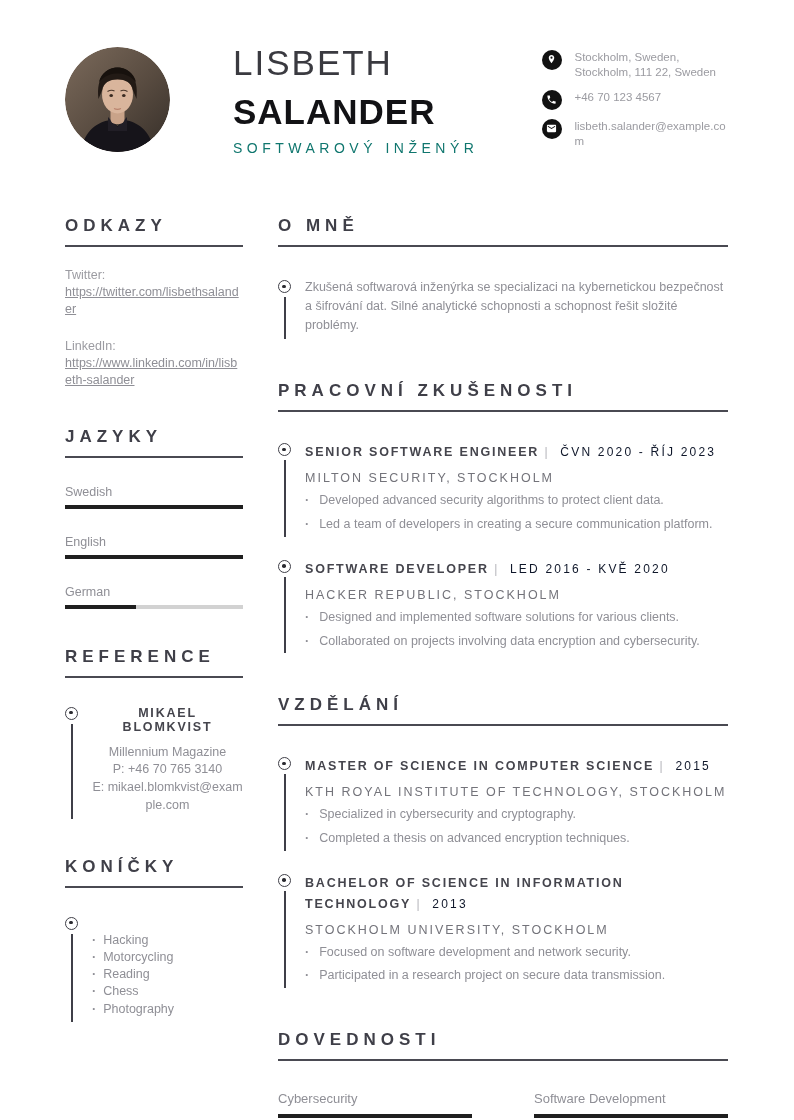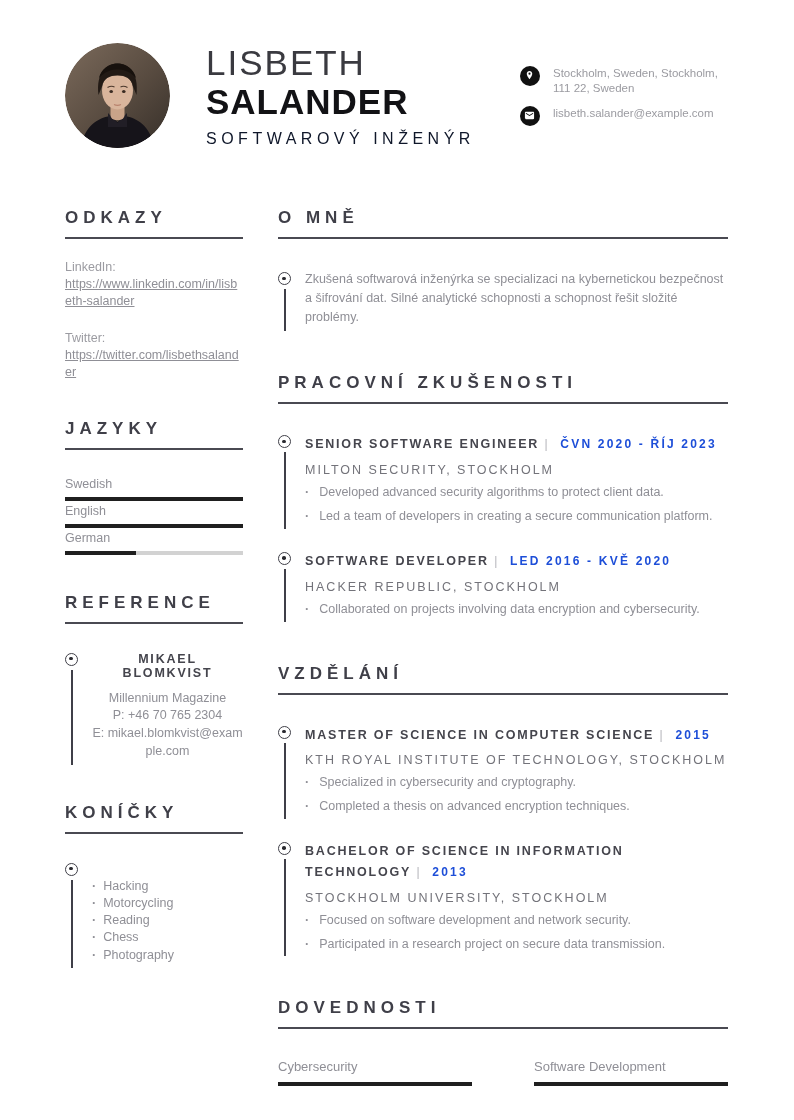--- a/index.html
+++ b/index.html
@@ -8,27 +8,27 @@
     --bar_dark:#1f1f1f; --bar_track:#d2d2d2; --rule:#4a4a52;
   }
   *{margin:0;padding:0;box-sizing:border-box;}
   html,body{background:#fff;}
   body{
     width:794px;height:1120px;overflow:hidden;
     font-family:"Liberation Sans","DejaVu Sans",sans-serif;
     color:var(--subtext);
   }
   
-  .header{display:flex;align-items:center;padding:43px 66px 0 65px;}
+  .header{display:flex;align-items:center;padding:43px 66px 0 65px;gap:27px;}
   .photo-wrap{width:105px;height:105px;border-radius:50%;overflow:hidden;flex:0 0 auto;}
   .photo-wrap svg{display:block;}
   .name-block{margin-left:36px;width:320px;}
   .first-name{font-size:35px;font-weight:400;letter-spacing:2px;color:#3a3a40;line-height:1.12;}
-  .last-name{font-size:35px;font-weight:800;letter-spacing:1px;color:#121215;line-height:1.12;}
-  .job-title{margin-top:9px;font-size:16px;letter-spacing:4.5px;color:#0f172a;}
+  .last-name{font-size:35px;font-weight:800;letter-spacing:1px;color:#121215;line-height:1.12;margin-top:10px;}
+  .job-title{margin-top:9px;font-size:14px;letter-spacing:4.5px;color:#0f766e;}
   .contact{margin-left:auto;width:212px;display:flex;flex-direction:column;gap:9px;}
   .c-row{display:flex;align-items:flex-start;gap:13px;}
   .c-icon{width:20px;height:20px;border-radius:50%;background:#111;flex:0 0 auto;
           display:flex;align-items:center;justify-content:center;}
   .c-icon svg{width:11px;height:11px;fill:#fff;}
   .c-text{font-size:11.5px;line-height:1.35;color:#9b9ba1;word-break:break-all;}
   .c-text.addr{word-break:normal;}
   
   .columns{display:flex;padding:0 66px 0 65px;margin-top:60px;}
   .col-left{width:178px;flex:0 0 auto;margin-right:35px;}
@@ -37,21 +37,21 @@
   .sec-head{font-size:17px;font-weight:700;letter-spacing:5px;color:var(--heading);white-space:nowrap;}
   .sec-rule{height:2px;background:var(--rule);margin-top:9px;}
   
   .side-sec{margin-bottom:38px;}
   .link-group{margin-top:20px;}
   .link-group:first-of-type{margin-top:33px;}
   .link-label{font-size:12.5px;color:#9b9ba1;line-height:1.35;}
   .link-url{font-size:12.5px;color:#8f8f96;text-decoration:underline;line-height:1.35;
             word-break:break-all;display:block;cursor:pointer;}
   .lang-list{margin-top:27px;}
-  .lang-item{margin-bottom:3px;}
+  .lang-item{margin-bottom:26px;}
   .lang-name{font-size:12.5px;color:#8f8f96;margin-bottom:6px;}
   .bar-track{height:4px;background:var(--bar_track);width:100%;}
   .bar-fill{height:4px;background:var(--bar_dark);}
   .ref-body{margin-top:28px;text-align:center;}
   .ref-details{margin-top:10px;font-size:12.5px;line-height:1.42;color:#8f8f96;word-break:break-all;}
   .ref-details .nb{word-break:normal;}
   .hobby-list{margin-top:5px;}
   .hobby-item{font-size:12.5px;color:#8f8f96;line-height:1.38;display:flex;gap:7px;}
   .hobby-item::before{content:'\00B7';color:#8f8f96;font-weight:700;}
   
@@ -59,21 +59,21 @@
   .entry-rail{width:27px;flex:0 0 auto;display:flex;flex-direction:column;align-items:flex-start;padding-top:1px;}
   .marker{width:13px;height:13px;border:1.5px solid var(--heading);border-radius:50%;position:relative;background:#fff;flex:0 0 auto;}
   .marker::after{content:'';position:absolute;left:3.2px;top:3.2px;width:3.6px;height:3.6px;border-radius:50%;background:#2a2a30;}
   .vline{width:1.5px;background:#3f3f48;flex:1;margin-left:6px;margin-top:4px;min-height:14px;}
   .entry-content{flex:1;min-width:0;padding-bottom:4px;}
   .about-text{font-size:12.5px;line-height:1.52;color:#8f8f96;margin-top:-1px;}
   .entry-title-line{line-height:1.3;margin-top:-1px;}
   .entry-title{font-size:12.5px;font-weight:700;letter-spacing:1.8px;color:#45454d;}
   .entry-sep{font-size:12px;color:#b5b5ba;letter-spacing:2px;}
   .entry-sep::before{content:'\00A0|\00A0\00A0';}
-  .entry-period{font-size:12px;letter-spacing:2.2px;color:#1d4ed8;font-weight:bold;}
+  .entry-period{font-size:12px;letter-spacing:2.2px;color:#0f172a;}
   .entry-sub{margin-top:9px;font-size:12.5px;letter-spacing:2px;color:var(--muted);}
   .entry-bullets{margin-top:7px;}
   .b-item{display:flex;gap:10px;font-size:12.5px;color:#8f8f96;line-height:1.35;margin-top:7px;}
   .b-item::before{content:'\00B7';font-weight:700;color:#8f8f96;}
   
   .main-sec{margin-bottom:42px;}
   .main-sec .entry{margin-top:30px;}
   .main-sec .entry + .entry{margin-top:22px;}
   .about .entry{margin-top:32px;}
   
@@ -123,42 +123,50 @@
       <span class="c-icon">
         <svg viewBox="0 0 24 24">
             <path d="M12 2C8.7 2 6 4.7 6 8c0 4.5 6 12 6 12s6-7.5 6-12c0-3.3-2.7-6-6-6zm0 8.3A2.3 2.3 0 1 1 12 5.7a2.3 2.3 0 0 1 0 4.6z"></path>
           </svg>
       </span>
       <span class="c-text addr">Stockholm, Sweden, Stockholm, 111 22, Sweden</span>
     </div>
     <div class="c-row">
       <span class="c-icon">
         <svg viewBox="0 0 24 24">
+            <path d="M6.6 10.8c1.4 2.8 3.8 5.1 6.6 6.6l2.2-2.2c.3-.3.7-.4 1-.2 1.1.4 2.3.6 3.6.6.6 0 1 .4 1 1V20c0 .6-.4 1-1 1C10.6 21 3 13.4 3 4c0-.6.4-1 1-1h3.5c.6 0 1 .4 1 1 0 1.2.2 2.4.6 3.6.1.3 0 .7-.2 1l-2.3 2.2z"></path>
+          </svg>
+      </span>
+      <span class="c-text">+46 70 123 4567</span>
+    </div>
+    <div class="c-row">
+      <span class="c-icon">
+        <svg viewBox="0 0 24 24">
             <path d="M20 4H4c-1.1 0-2 .9-2 2v12c0 1.1.9 2 2 2h16c1.1 0 2-.9 2-2V6c0-1.1-.9-2-2-2zm0 4-8 5-8-5V6l8 5 8-5v2z"></path>
           </svg>
       </span>
       <span class="c-text">lisbeth.salander@example.com</span>
     </div>
   </div>
 </div>
 
 <div class="columns">
 
   <div class="col-left">
 
     <div class="side-sec">
       <div class="sec-head">ODKAZY</div>
       <div class="sec-rule"></div>
       <div class="link-group">
+        <div class="link-label">Twitter:</div>
+        <a class="link-url">https://twitter.com/lisbethsalander</a>
+      </div>
+      <div class="link-group">
         <div class="link-label">LinkedIn:</div>
         <a class="link-url">https://www.linkedin.com/in/lisbeth-salander</a>
-      </div>
-      <div class="link-group">
-        <div class="link-label">Twitter:</div>
-        <a class="link-url">https://twitter.com/lisbethsalander</a>
       </div>
     </div>
 
     <div class="side-sec">
       <div class="sec-head">JAZYKY</div>
       <div class="sec-rule"></div>
       <div class="lang-list">
         <div class="lang-item">
           <div class="lang-name">Swedish</div>
           <div class="bar-track">
@@ -185,21 +193,21 @@
       <div class="sec-rule"></div>
       <div class="ref-body entry">
         <div class="entry-rail">
           <span class="marker"></span>
           <span class="vline"></span>
         </div>
         <div class="entry-content">
           <div class="entry-title">MIKAEL BLOMKVIST</div>
           <div class="ref-details">
             <div class="nb">Millennium Magazine</div>
-            <div class="nb">P: +46 70 765 2304</div>
+            <div class="nb">P: +46 70 765 3140</div>
             <div>E: mikael.blomkvist@example.com</div>
           </div>
         </div>
       </div>
     </div>
 
     <div class="side-sec">
       <div class="sec-head">KONÍČKY</div>
       <div class="sec-rule"></div>
       <div class="ref-body entry">
@@ -276,20 +284,23 @@
         <div class="entry-rail">
           <span class="marker"></span>
           <span class="vline"></span>
         </div>
         <div class="entry-content">
           <div class="entry-title-line">
             <span class="entry-title">SOFTWARE DEVELOPER</span><span class="entry-sep"></span><span class="entry-period">LED 2016 - KVĚ 2020</span>
           </div>
           <div class="entry-sub">HACKER REPUBLIC, STOCKHOLM</div>
           <div class="entry-bullets">
+            <div class="b-item">
+                <span>Designed and implemented software solutions for various clients.</span>
+              </div>
             <div class="b-item">
                 <span>Collaborated on projects involving data encryption and cybersecurity.</span>
               </div>
           </div>
         </div>
       </div>
     </div>
 
     <div class="main-sec">
       <div class="sec-head">VZDĚLÁNÍ</div>

